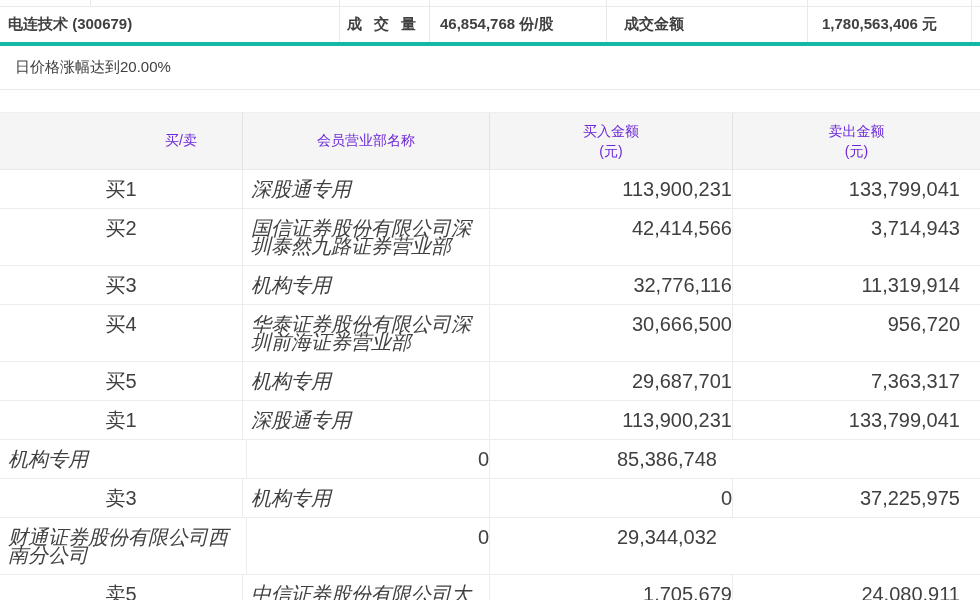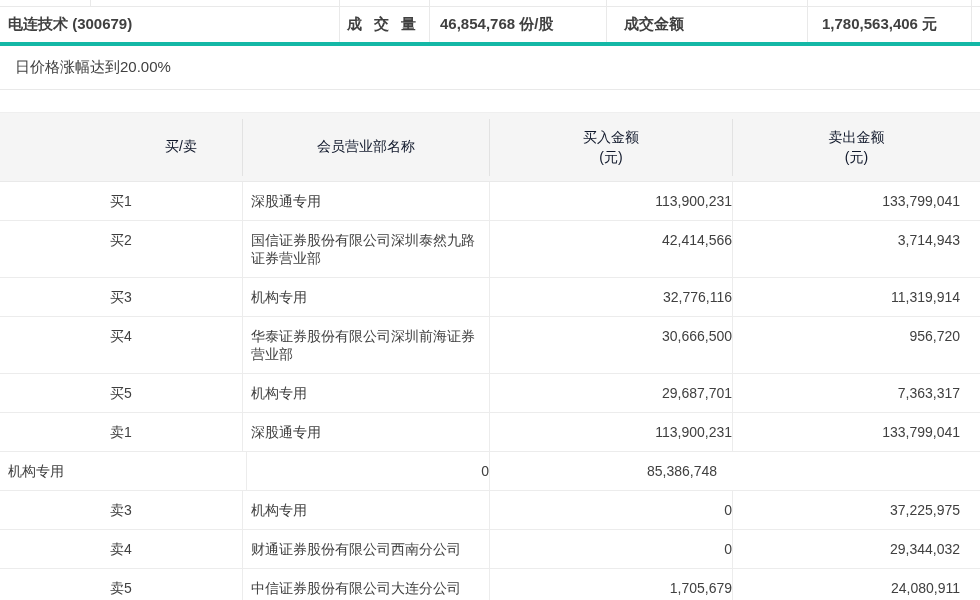--- a/index.html
+++ b/index.html
@@ -27,33 +27,33 @@
   .c-vol-value { width: 177px; padding-left: 10px; }
   .c-amt-label { width: 201px; padding-left: 17px; }
   .c-amt-value { width: 164px; padding-left: 14px; }
 
   
   .notice-row { display: flex; align-items: center; height: 44px; border-bottom: 1px solid #e9e9e9; padding-left: 15px; font-size: 15px; }
 
   .gap { height: 22px; }
 
   
-  .thead { display: flex; align-items: center; height: 70px; background: #f5f5f5;
-           border-top: 1px solid #efefef; border-bottom: 1px solid #e9e9e9; font-size: 14px; color: #0f172a; }
+  .thead { display: flex; align-items: center; height: 58px; background: #f5f5f5;
+           border-top: 1px solid #efefef; border-bottom: 1px solid #e9e9e9; font-size: 14px; color: #6d28d9; }
   .thead .cell { border-right: 1px solid #e2e2e2; display: flex; flex-direction: column; justify-content: center; height: 57px; }
   .th-side { width: 243px; align-items: center; }
   .th-side span { margin-left: 120px; }
   .th-name { width: 247px; align-items: center; }
   .th-buy { width: 243px; align-items: center; line-height: 20px; }
   .th-sell { width: 247px; align-items: center; line-height: 20px; border-right: none !important; }
 
-  .trow { display: flex; border-bottom: 1px solid #ececec; font-size: 14px; }
+  .trow { display: flex; border-bottom: 1px solid #ececec; font-size: 20px; }
   .trow .cell { padding-top: 10px; padding-bottom: 10px; line-height: 18px; border-right: 1px solid #ececec; height: auto; }
   .td-side { width: 243px; text-align: center; }
-  .td-name { width: 247px; text-align: left; padding-left: 8px; padding-right: 1px; word-break: break-all; }
+  .td-name { width: 247px; text-align: left; padding-left: 8px; padding-right: 1px; word-break: break-all; font-style: italic; }
   .td-buy { width: 243px; text-align: right; }
   .td-sell { width: 247px; text-align: right; padding-right: 20px; border-right: none !important; }
 </style>
 </head>
 <body>
 
 <div class="sliver">
   <div class="cell sv1"></div>
   <div class="cell sv2"></div>
   <div class="cell sv3"></div>
@@ -133,21 +133,20 @@
     <div class="cell td-buy">0</div>
     <div class="cell td-sell">85,386,748</div>
   </div>
   <div class="trow">
     <div class="cell td-side">卖3</div>
     <div class="cell td-name">机构专用</div>
     <div class="cell td-buy">0</div>
     <div class="cell td-sell">37,225,975</div>
   </div>
   <div class="trow">
-    <div class="cell td-side">卖4</div>
     <div class="cell td-name">财通证券股份有限公司西南分公司</div>
     <div class="cell td-buy">0</div>
     <div class="cell td-sell">29,344,032</div>
   </div>
   <div class="trow">
     <div class="cell td-side">卖5</div>
     <div class="cell td-name">中信证券股份有限公司大连分公司</div>
     <div class="cell td-buy">1,705,679</div>
     <div class="cell td-sell">24,080,911</div>
   </div>

